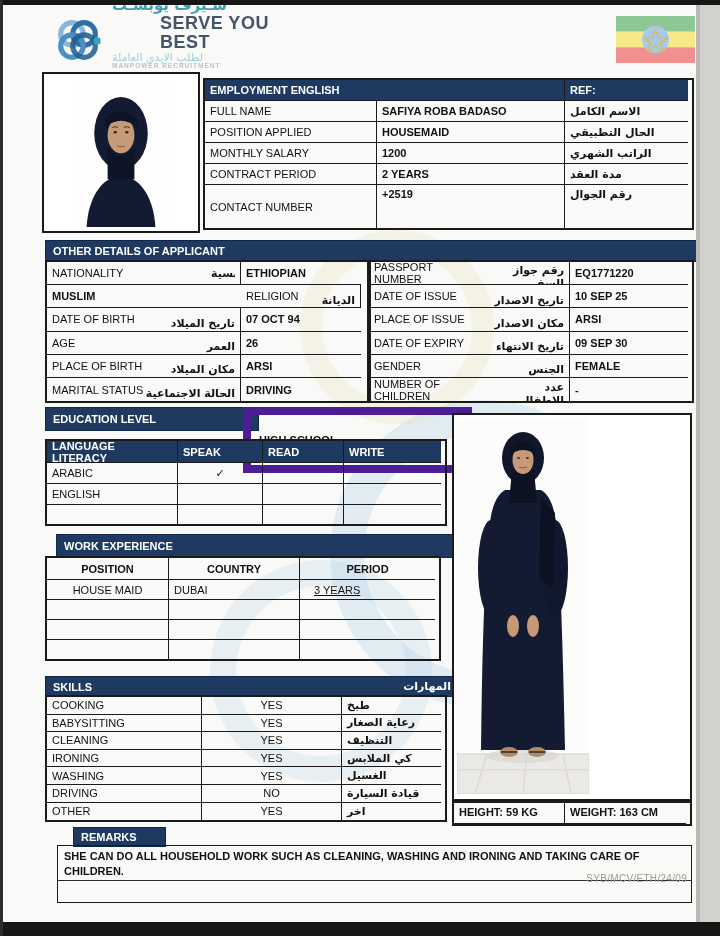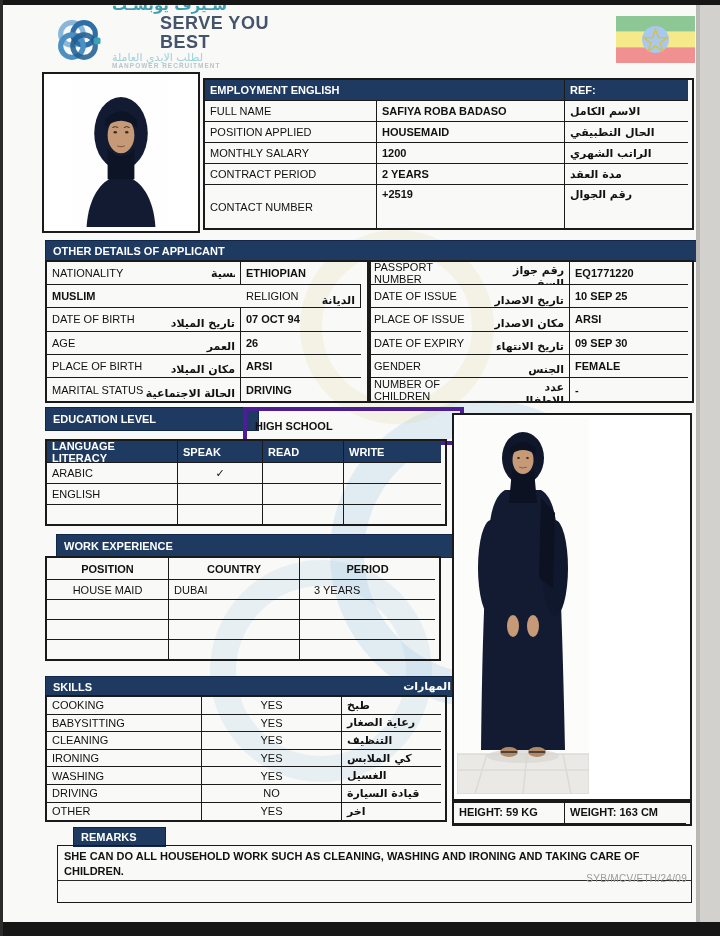--- a/index.html
+++ b/index.html
@@ -46,21 +46,21 @@
   
   .emp{left:203px;top:78px;width:487px;grid-template-columns:172px 188px 123px;grid-template-rows:21px 21px 21px 21px 21px 43px;}
   .emp .cell.top{align-items:flex-start;padding-top:3px;}
   
   .bar{background:#1e3a61;color:#fff;font-weight:bold;font-size:11px;display:flex;align-items:center;padding:0 7px;border:1px solid #12264a;}
   .other-bar{left:45px;top:240px;width:645px;height:20px;}
   .od-left{left:45px;top:260px;width:322px;grid-template-columns:194px 120px;grid-template-rows:repeat(6,23.2px);}
   .od-right{left:367px;top:260px;width:323px;grid-template-columns:201px 118px;grid-template-rows:repeat(6,23.2px);}
   
   .edu-bar{left:45px;top:407px;width:198px;height:22px;}
-  .edu-val{left:243px;top:407px;width:197px;height:22px;border:4px solid #4c1d95;background:transparent;display:flex;align-items:center;padding:4px 8px;font-size:11px;font-weight:bold;}
+  .edu-val{left:243px;top:407px;width:197px;height:22px;border:8px solid #4c1d95;background:transparent;display:flex;align-items:center;padding:14px 8px;font-size:11px;font-weight:bold;}
   
   .lang{left:45px;top:439px;width:398px;grid-template-columns:131px 85px 81px 97px;grid-template-rows:22px 21px 21px 19px;}
   .center{justify-content:center;}
   
   .work-bar{left:45px;top:534px;width:392px;height:22px;margin-left:11px;}
   .work{left:45px;top:556px;width:392px;grid-template-columns:122px 131px 135px;grid-template-rows:22px 20px 20px 20px 19px;}
   .wh{justify-content:center;font-weight:bold;}
   
   .skills-bar{left:45px;top:676px;width:398px;height:19px;justify-content:space-between;}
   .skills-bar .ar-title{font-family:"DejaVu Sans",sans-serif;direction:rtl;}
@@ -267,21 +267,21 @@
 </div>
 
 <div class="abs content bar work-bar">WORK EXPERIENCE</div>
 <div class="abs content grid work">
   <div class="cell wh">POSITION</div>
   <div class="cell wh">COUNTRY</div>
   <div class="cell wh nr">PERIOD</div>
 
   <div class="cell center">HOUSE MAID</div>
   <div class="cell">DUBAI</div>
-  <div class="cell nr" style="padding-left:14px;">3 YEARS</div>
+  <div class="cell nr" style="padding-left:14px;text-decoration:underline;">3 YEARS</div>
 
   <div class="cell"></div>
   <div class="cell"></div>
   <div class="cell nr"></div>
 
   <div class="cell"></div>
   <div class="cell"></div>
   <div class="cell nr"></div>
 
   <div class="cell nb"></div>

